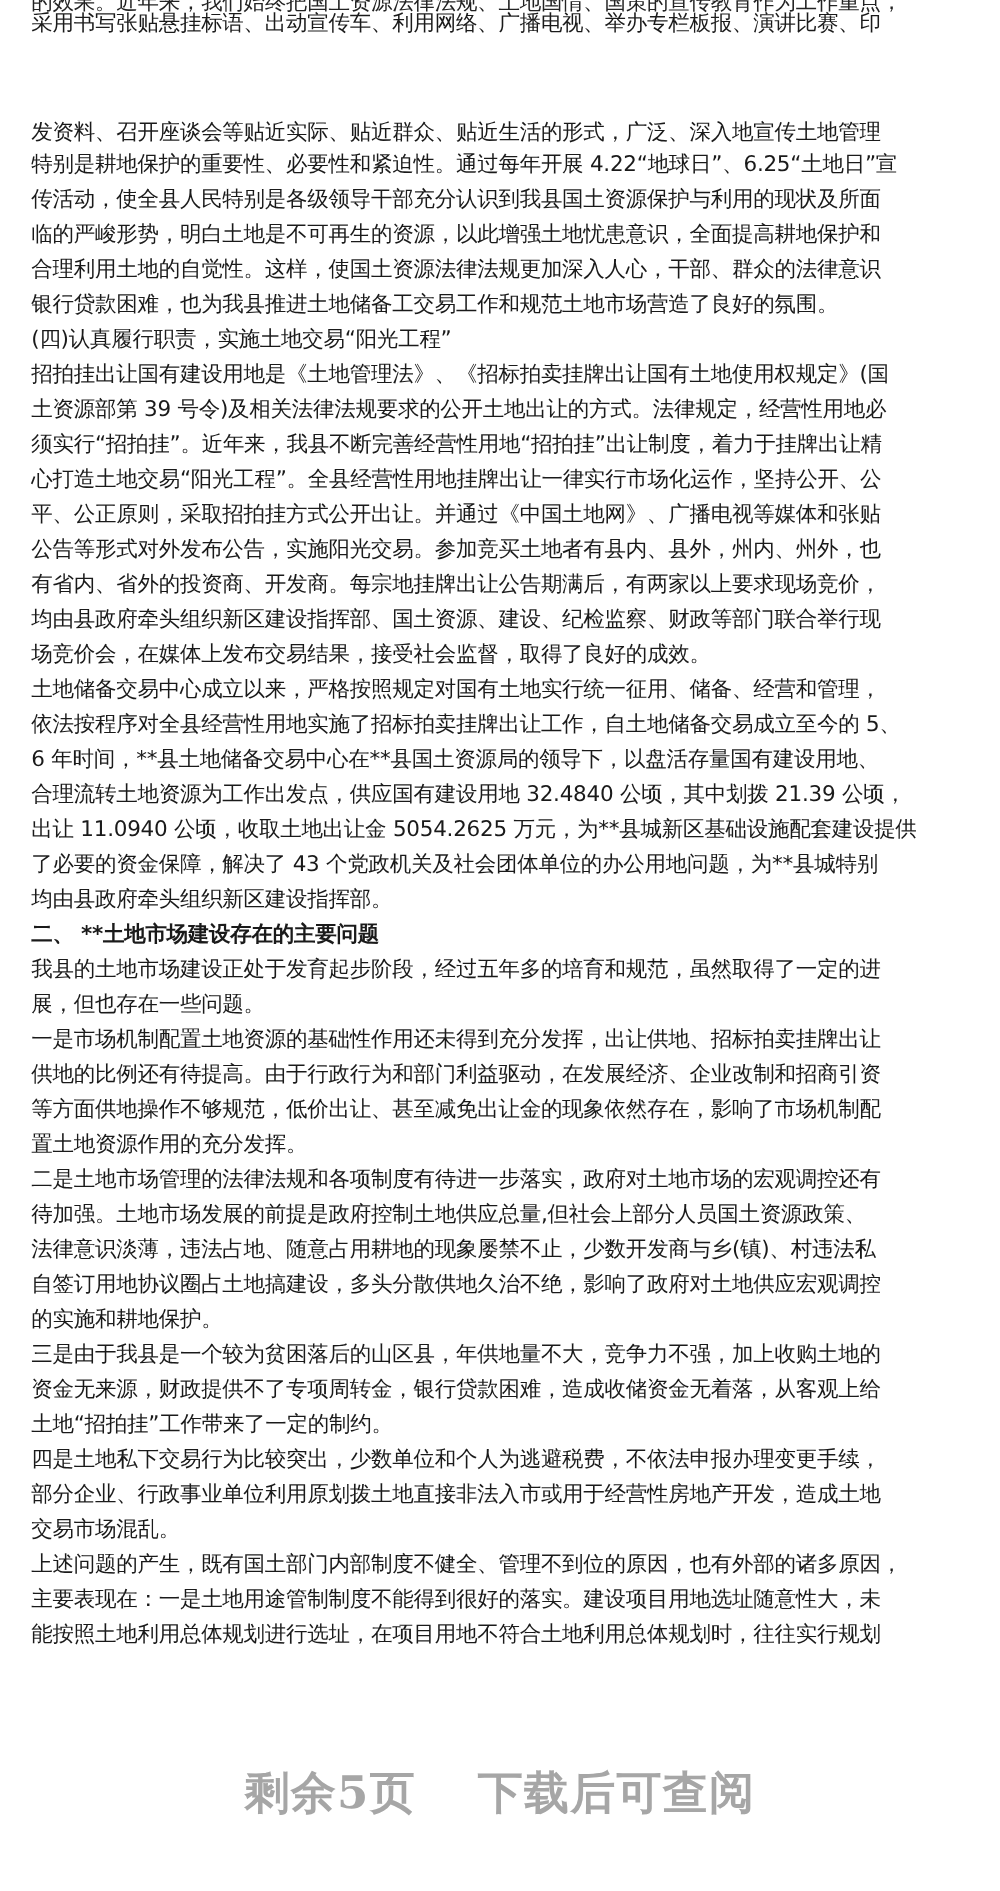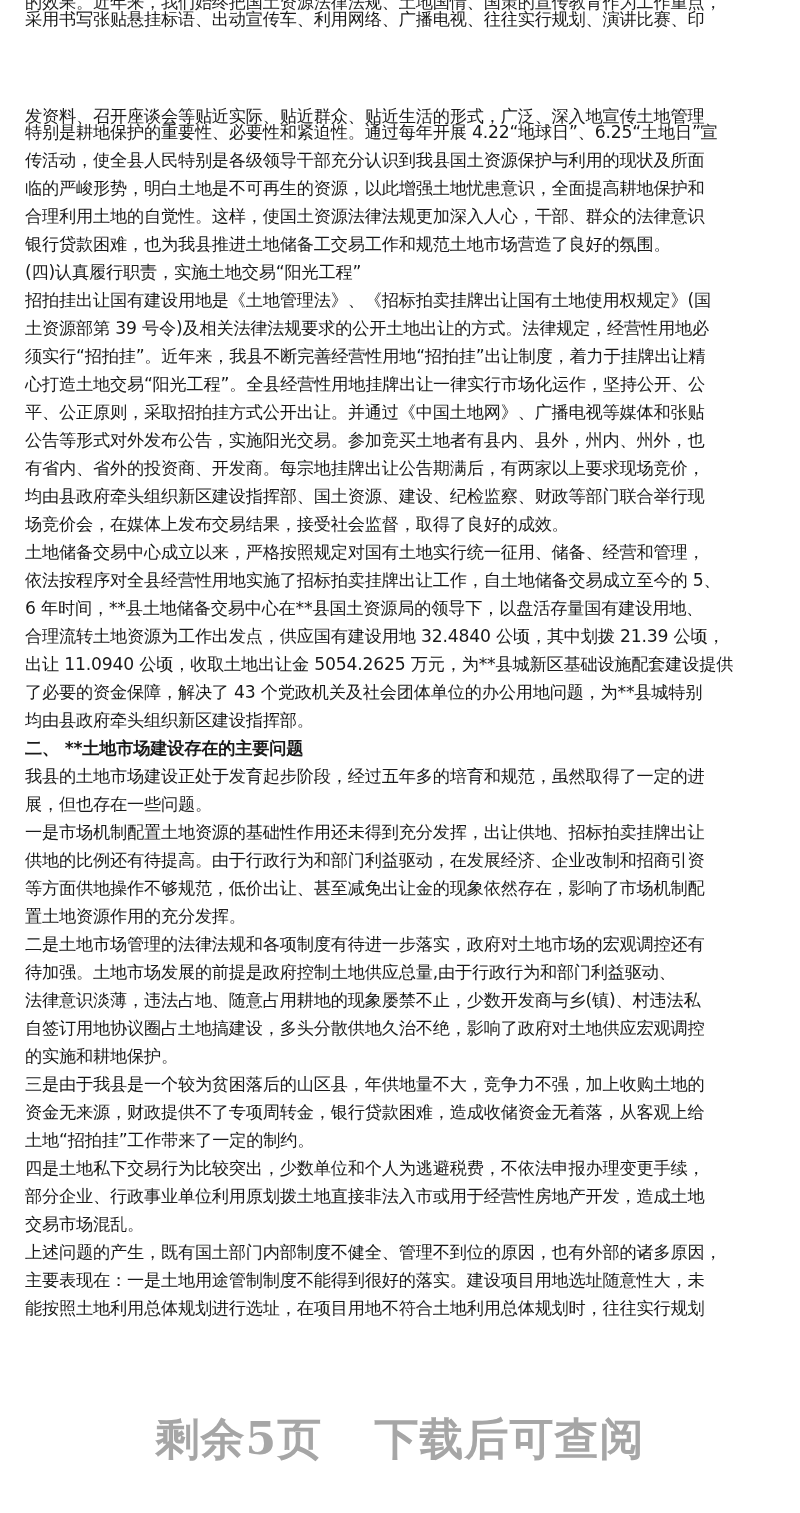--- a/index.html
+++ b/index.html
@@ -4,31 +4,31 @@
 <style>
   html, body { margin: 0; padding: 0; background: #ffffff; }
   body { width: 800px; height: 1513px; position: relative; overflow: hidden;
          font-family: "DejaVu Sans", "Liberation Sans", sans-serif; color: #1a1a1a; }
   .line { position: absolute; left: 25px; width: 760px; font-size: 17.2px; line-height: 28px;
           white-space: nowrap; letter-spacing: -0.2px; }
   .heading { font-weight: bold; }
   .cut { clip-path: inset(12px 0 0 0); color:#222; }
   .banner { position: absolute; left: 0; top: 1410px; width: 800px; text-align: center;
             font-family: "DejaVu Serif", "Liberation Serif", serif; font-weight: bold;
-            font-size: 44px; color: #a6a6a6; letter-spacing: 1px; }
+            font-size: 36px; color: #a6a6a6; letter-spacing: 1px; }
   .banner span { margin: 0 18px; }
 </style>
 </head>
 <body>
 
 <div>
   <div class="line cut" style="top:-12px">的效果。近年来，我们始终把国土资源法律法规、土地国情、国策的宣传教育作为工作重点，</div>
-  <div class="line" style="top:5px">采用书写张贴悬挂标语、出动宣传车、利用网络、广播电视、往往实行规划、演讲比赛、印</div>
+  <div class="line" style="top:5px">采用书写张贴悬挂标语、出动宣传车、利用网络、广播电视、举办专栏板报、演讲比赛、印</div>
 
-  <div class="line" style="top:102px">发资料、召开座谈会等贴近实际、贴近群众、贴近生活的形式，广泛、深入地宣传土地管理</div>
+  <div class="line" style="top:92px">发资料、召开座谈会等贴近实际、贴近群众、贴近生活的形式，广泛、深入地宣传土地管理</div>
   <div class="line" style="top:118px">特别是耕地保护的重要性、必要性和紧迫性。通过每年开展 4.22“地球日”、6.25“土地日”宣</div>
   <div class="line" style="top:146px">传活动，使全县人民特别是各级领导干部充分认识到我县国土资源保护与利用的现状及所面</div>
   <div class="line" style="top:174px">临的严峻形势，明白土地是不可再生的资源，以此增强土地忧患意识，全面提高耕地保护和</div>
   <div class="line" style="top:202px">合理利用土地的自觉性。这样，使国土资源法律法规更加深入人心，干部、群众的法律意识</div>
   <div class="line" style="top:230px">银行贷款困难，也为我县推进土地储备工交易工作和规范土地市场营造了良好的氛围。</div>
   <div class="line" style="top:258px">(四)认真履行职责，实施土地交易“阳光工程”</div>
   <div class="line" style="top:286px">招拍挂出让国有建设用地是《土地管理法》、《招标拍卖挂牌出让国有土地使用权规定》(国</div>
   <div class="line" style="top:314px">土资源部第 39 号令)及相关法律法规要求的公开土地出让的方式。法律规定，经营性用地必</div>
   <div class="line" style="top:342px">须实行“招拍挂”。近年来，我县不断完善经营性用地“招拍挂”出让制度，着力于挂牌出让精</div>
   <div class="line" style="top:370px">心打造土地交易“阳光工程”。全县经营性用地挂牌出让一律实行市场化运作，坚持公开、公</div>
@@ -45,21 +45,21 @@
   <div class="line" style="top:678px">了必要的资金保障，解决了 43 个党政机关及社会团体单位的办公用地问题，为**县城特别</div>
   <div class="line" style="top:706px">均由县政府牵头组织新区建设指挥部。</div>
   <div class="line heading" style="top:734px">二、 **土地市场建设存在的主要问题</div>
   <div class="line" style="top:762px">我县的土地市场建设正处于发育起步阶段，经过五年多的培育和规范，虽然取得了一定的进</div>
   <div class="line" style="top:790px">展，但也存在一些问题。</div>
   <div class="line" style="top:818px">一是市场机制配置土地资源的基础性作用还未得到充分发挥，出让供地、招标拍卖挂牌出让</div>
   <div class="line" style="top:846px">供地的比例还有待提高。由于行政行为和部门利益驱动，在发展经济、企业改制和招商引资</div>
   <div class="line" style="top:874px">等方面供地操作不够规范，低价出让、甚至减免出让金的现象依然存在，影响了市场机制配</div>
   <div class="line" style="top:902px">置土地资源作用的充分发挥。</div>
   <div class="line" style="top:930px">二是土地市场管理的法律法规和各项制度有待进一步落实，政府对土地市场的宏观调控还有</div>
-  <div class="line" style="top:958px">待加强。土地市场发展的前提是政府控制土地供应总量,由于行政行为和部门利益驱动、</div>
+  <div class="line" style="top:958px">待加强。土地市场发展的前提是政府控制土地供应总量,但社会上部分人员国土资源政策、</div>
   <div class="line" style="top:986px">法律意识淡薄，违法占地、随意占用耕地的现象屡禁不止，少数开发商与乡(镇)、村违法私</div>
   <div class="line" style="top:1014px">自签订用地协议圈占土地搞建设，多头分散供地久治不绝，影响了政府对土地供应宏观调控</div>
   <div class="line" style="top:1042px">的实施和耕地保护。</div>
   <div class="line" style="top:1070px">三是由于我县是一个较为贫困落后的山区县，年供地量不大，竞争力不强，加上收购土地的</div>
   <div class="line" style="top:1098px">资金无来源，财政提供不了专项周转金，银行贷款困难，造成收储资金无着落，从客观上给</div>
   <div class="line" style="top:1126px">土地“招拍挂”工作带来了一定的制约。</div>
   <div class="line" style="top:1154px">四是土地私下交易行为比较突出，少数单位和个人为逃避税费，不依法申报办理变更手续，</div>
   <div class="line" style="top:1182px">部分企业、行政事业单位利用原划拨土地直接非法入市或用于经营性房地产开发，造成土地</div>
   <div class="line" style="top:1210px">交易市场混乱。</div>
   <div class="line" style="top:1238px">上述问题的产生，既有国土部门内部制度不健全、管理不到位的原因，也有外部的诸多原因，</div>

